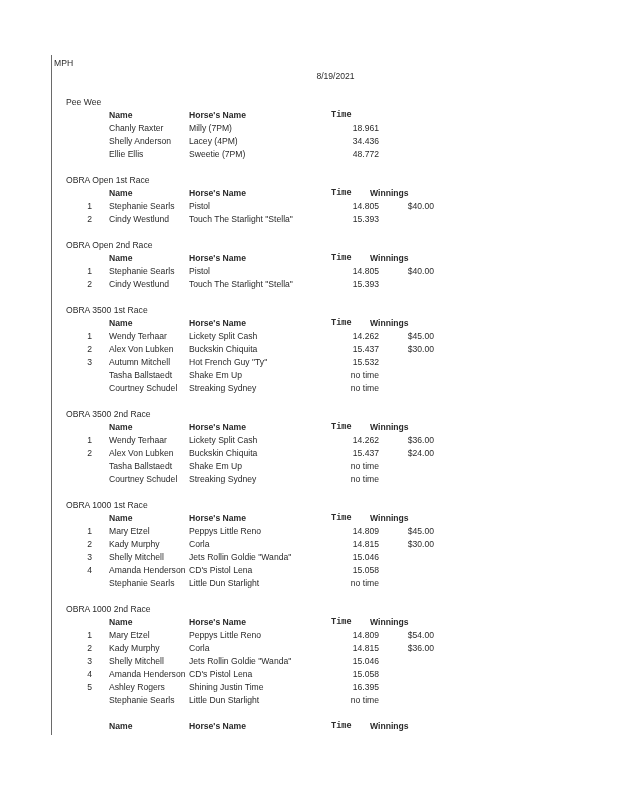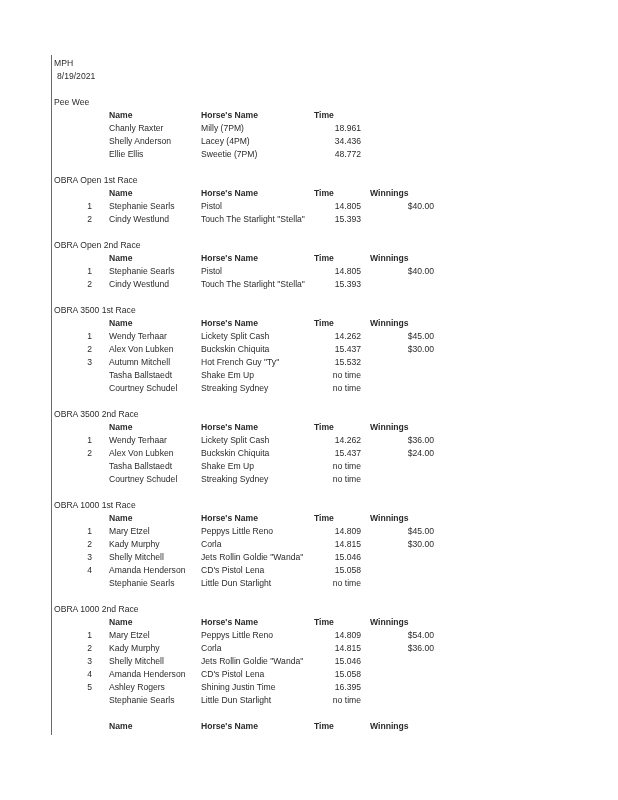--- a/index.html
+++ b/index.html
@@ -3,32 +3,32 @@
   <meta charset="utf-8">
   <style>
     html, body { margin: 0; padding: 0; background: #ffffff; }
     body {
       width: 618px; height: 800px; position: relative; overflow: hidden;
       font-family: "Liberation Sans", sans-serif; font-size: 8.6px; color: #2b2b2b;
     }
     .vline { position: absolute; left: 51px; top: 55px; width: 1px; height: 680px; background: #6a6a6a; }
     .doc { position: absolute; left: 54px; top: 57px; width: 560px; }
     .hdr { line-height: 13px; }
-    .hdr .date { padding-left: 3px; }
+    .hdr .date { padding-left: 3px; text-align: center; }
     .section { margin-top: 13px; }
-    .sec-title { height: 13px; line-height: 13px; }
+    .sec-title { height: 13px; line-height: 13px; margin-left: 12px; }
     .row { position: relative; height: 13px; line-height: 13px; white-space: nowrap; }
     .row span { position: absolute; top: 0; }
     .c-place { left: 28px; width: 10px; text-align: right; }
     .c-name { left: 55px; }
-    .c-horse { left: 147px; }
-    .c-time { left: 252px; width: 55px; text-align: right; }
+    .c-horse { left: 135px; }
+    .c-time { left: 270px; width: 55px; text-align: right; }
     .c-win { left: 318px; width: 62px; text-align: right; }
     .head span { font-weight: bold; }
-    .head .c-time { left: 260px; width: auto; text-align: left; }
+    .head .c-time { left: 277px; width: auto; text-align: left; font-family: Liberation Mono, monospace; }
     .head .c-win { left: 316px; width: auto; text-align: right; }
   </style>
 </head>
 <body>
 
 <div class="vline"></div>
 
 <div class="doc">
   <div class="hdr">
     <div>MPH</div>

